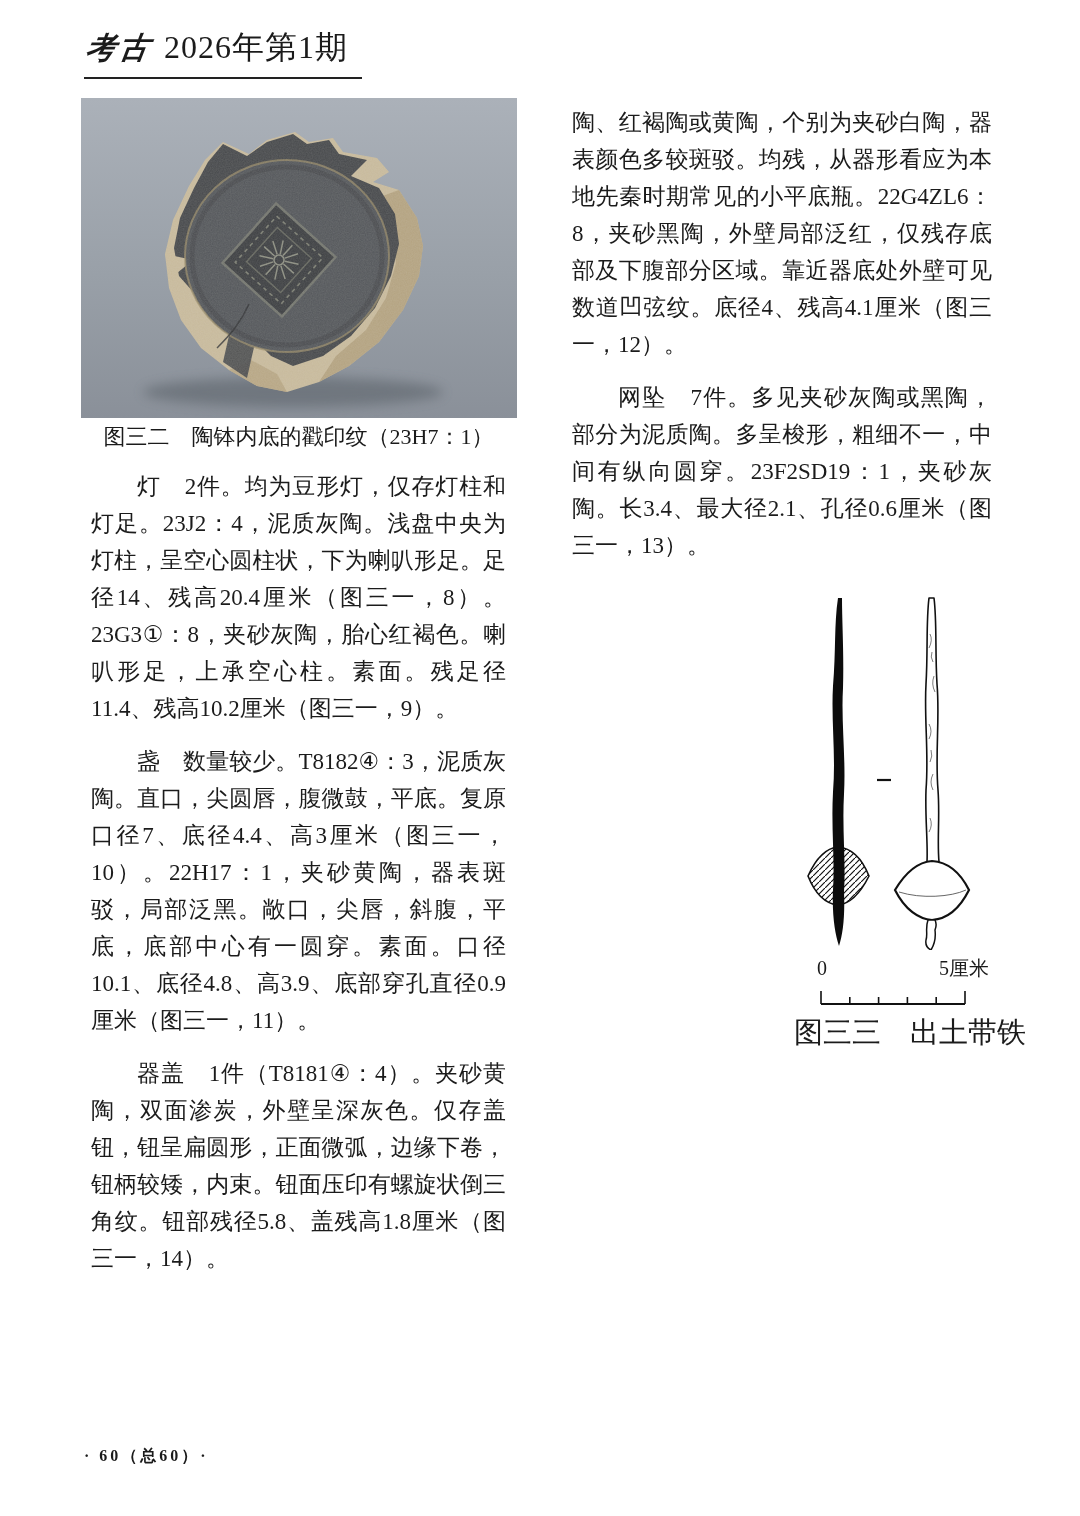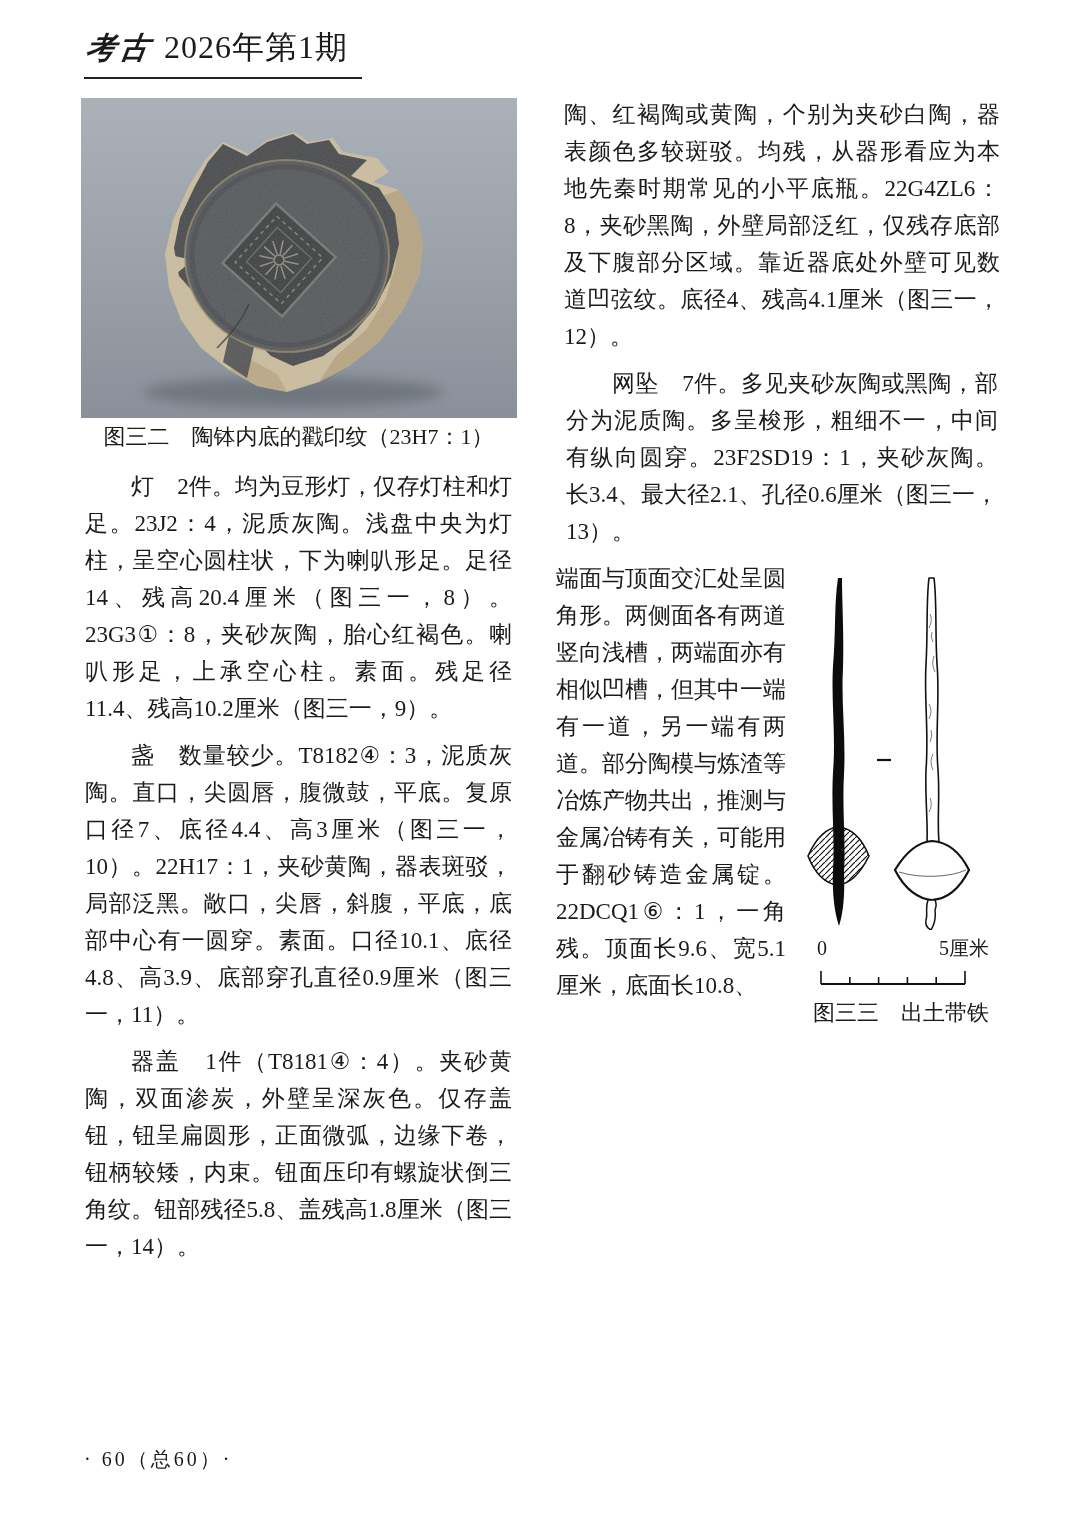--- a/index.html
+++ b/index.html
@@ -12,40 +12,40 @@
     border-bottom:2px solid #222;padding:2px 14px 7px 2px;white-space:nowrap;
   }
   .logo{
     display:inline-block;font-size:30px;font-weight:bold;font-style:italic;
     letter-spacing:3px;transform:skewX(-8deg);margin-right:12px;
   }
   .issue{font-size:32px;letter-spacing:1px;}
   .col{position:absolute;top:88px;font-size:23px;line-height:37px;text-align:justify;}
   .col-left{left:75px;width:447px;}
   .col-right{left:556px;width:452px;}
-  p.para{margin:10px;text-indent:2em;}
-  p.cont{margin:8px;text-indent:0;}
+  p.para{margin:16px;text-indent:2em;}
+  p.cont{margin:16px;text-indent:0;}
   .photo{display:block;width:436px;height:320px;margin:10px auto 0;}
   .fig-caption{
     font-size:22px;line-height:30px;text-align:center;margin:4px 0 16px;text-indent:0;
   }
   .wrapblk{margin:0;}
   .fig33{
     float:right;width:214px;margin:10px 0 0 8px;text-align:center;
   }
   .fig33 svg.drawing{display:block;margin:4px auto 0;}
   .scale{width:176px;margin:6px auto 0;}
   .scale-labels{
     display:flex;justify-content:space-between;font-size:20px;line-height:24px;
     padding:0 0 0 2px;
   }
   .scale-labels .zero{padding-left:2px;}
-  .fig33 .cap{font-size:22px;line-height:31px;white-space:nowrap;font-family:Liberation Serif, serif;}
+  .fig33 .cap{font-size:29px;line-height:31px;white-space:nowrap;font-family:Liberation Serif, serif;}
   .clear{clear:both;}
-  .footer{position:absolute;left:84px;top:1446px;font-size:20px;letter-spacing:3px;}
+  .footer{position:absolute;left:84px;top:1446px;font-size:16px;letter-spacing:3px;font-weight:bold;}
 </style>
 </head>
 <body>
 
 <div class="page">
 
   <div class="header">
     <span class="logo">考古</span><span class="issue">2026年第1期</span>
   </div>
 
@@ -132,20 +132,19 @@
             <span class="zero">0</span>
             <span>5厘米</span>
           </div>
           <svg width="176" height="18" viewBox="0 0 176 18">
             <path d="M8,16 H152" stroke="#111" stroke-width="1.8" fill="none"></path>
             <path d="M8,3 V16 M36.8,9 V16 M65.6,9 V16 M94.4,9 V16 M123.2,9 V16 M152,3 V16" stroke="#111" stroke-width="1.6" fill="none"></path>
           </svg>
         </div>
         <div class="cap">图三三　出土带铁</div>
       </div>
-      <span>端面与顶面交汇处呈圆角形。两侧面各有两道竖向浅槽，两端面亦有相似凹槽，但其中一端有一道，另一端有两道。部分陶模与炼渣等冶炼产物共出，推测与金属冶铸有关，可能用于翻砂铸造金属锭。22DCQ1⑥：1，一角残。顶面长9.6、宽5.1厘米，底面长10.8、</span>
       <div class="clear"></div>
     </div>
   </div>
 
   <div class="footer">· 60（总60）·</div>
 
 </div>
 
 </body></html>

